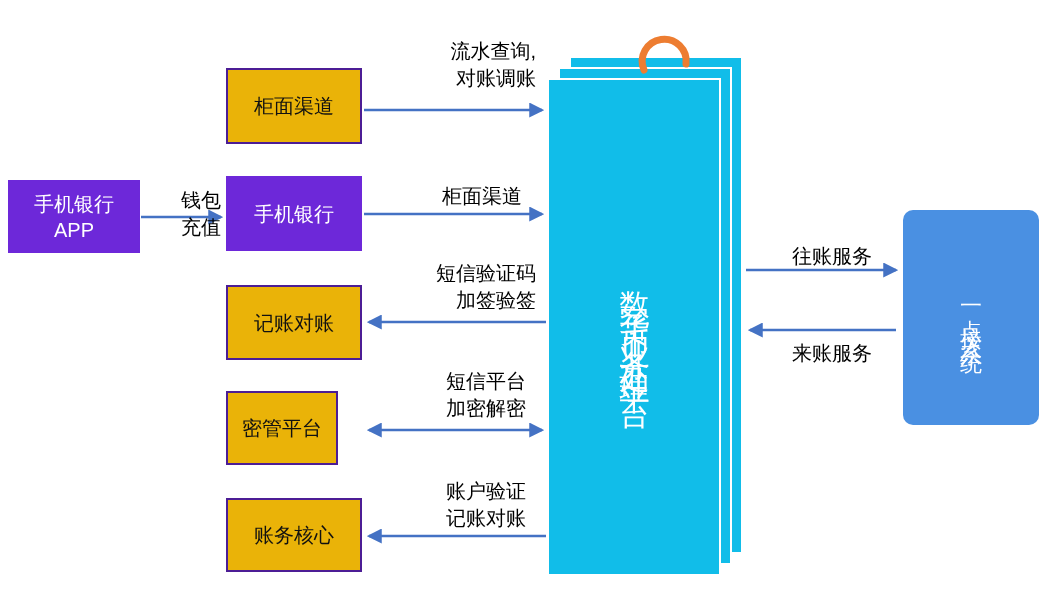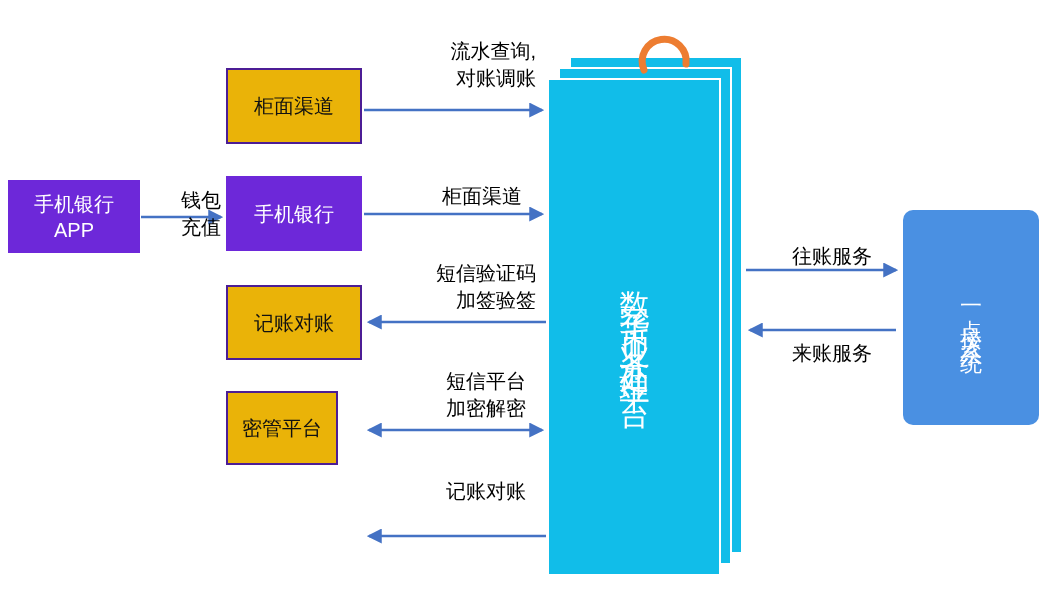--- a/index.html
+++ b/index.html
@@ -55,20 +55,23 @@
   </div>
 
   <div class="node gray" style="left:226px; top:285px; width:136px; height:75px;">
     <span>记账对账</span>
   </div>
 
   <div class="node gray" style="left:226px; top:391px; width:112px; height:74px;">
     <span>密管平台</span>
   </div>
 
+  <div class="node gray" style="left:226px; top:498px; width:136px; height:74px;">
+    <span>账务核心</span>
+  </div>
 
   <div class="layer" style="left:569px; top:56px; width:174px; height:498px;"></div>
   <div class="layer" style="left:558px; top:67px; width:174px; height:498px;"></div>
   <div class="layer" style="left:547px; top:78px; width:174px; height:498px;"></div>
   <div class="platform-label">
     <span>数字货币业务处理平台</span>
   </div>
 
   <div class="access">
     <span class="access-label">一点接入系统</span>
@@ -109,20 +112,21 @@
     <span>短信验证码</span>
     <span>加签验签</span>
   </div>
 
   <div class="elabel" style="left:396px; top:368px; width:130px;">
     <span>短信平台</span>
     <span>加密解密</span>
   </div>
 
   <div class="elabel" style="left:396px; top:478px; width:130px;">
+    <span>账户验证</span>
     <span>记账对账</span>
   </div>
 
   <div class="elabel" style="left:772px; top:243px; width:100px;">
     <span>往账服务</span>
   </div>
 
   <div class="elabel" style="left:772px; top:340px; width:100px;">
     <span>来账服务</span>
   </div>

